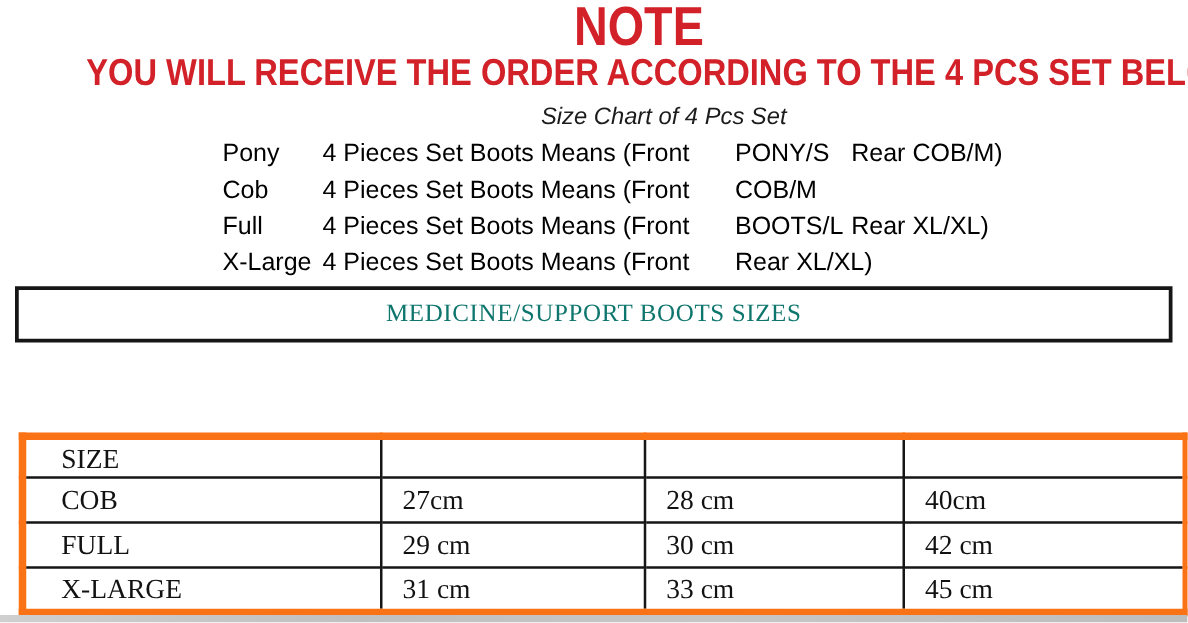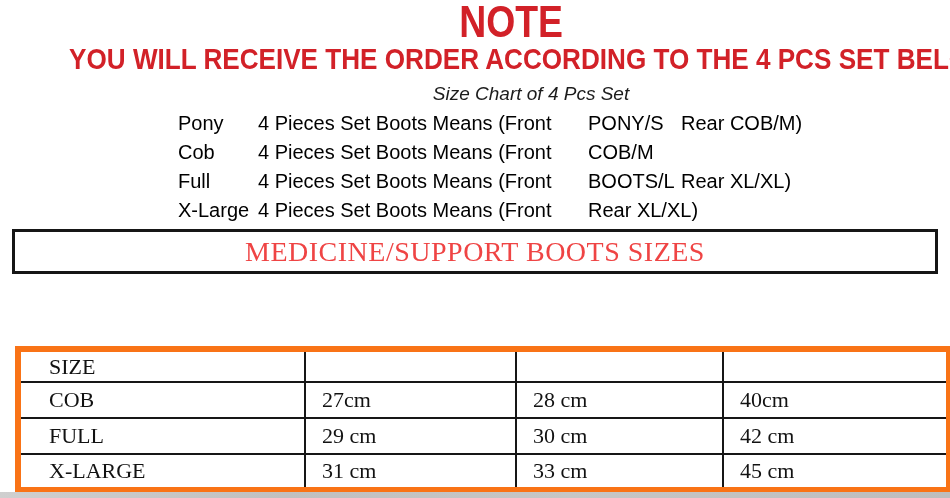--- a/index.html
+++ b/index.html
@@ -45,21 +45,21 @@
   .set-row .c-rear   { }
 
   .banner {
     position: absolute; left: 12px; top: 229px;
     width: 926px; height: 45px;
     border: 3px solid #161616;
     display: flex; align-items: center; justify-content: center;
   }
   .banner-title {
     font-family: "Liberation Serif", serif;
-    font-size: 28px; color: #ef4444;
+    font-size: 20px; color: #0f766e;
     letter-spacing: 0.5px; white-space: nowrap;
   }
 
   .sizes-table {
     position: absolute; left: 15px; top: 346px;
     border-collapse: collapse;
     table-layout: fixed;
     width: 931px;
     font-family: "Liberation Serif", serif;
     font-size: 22px; color: #121212;

